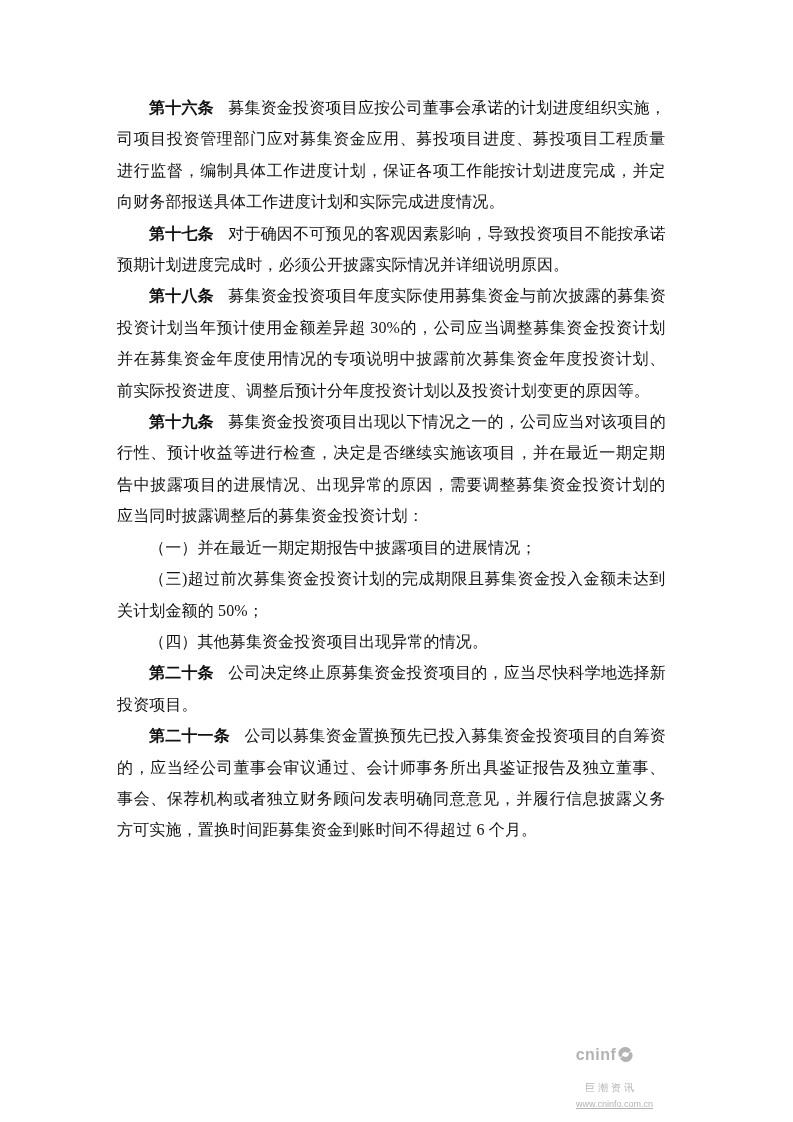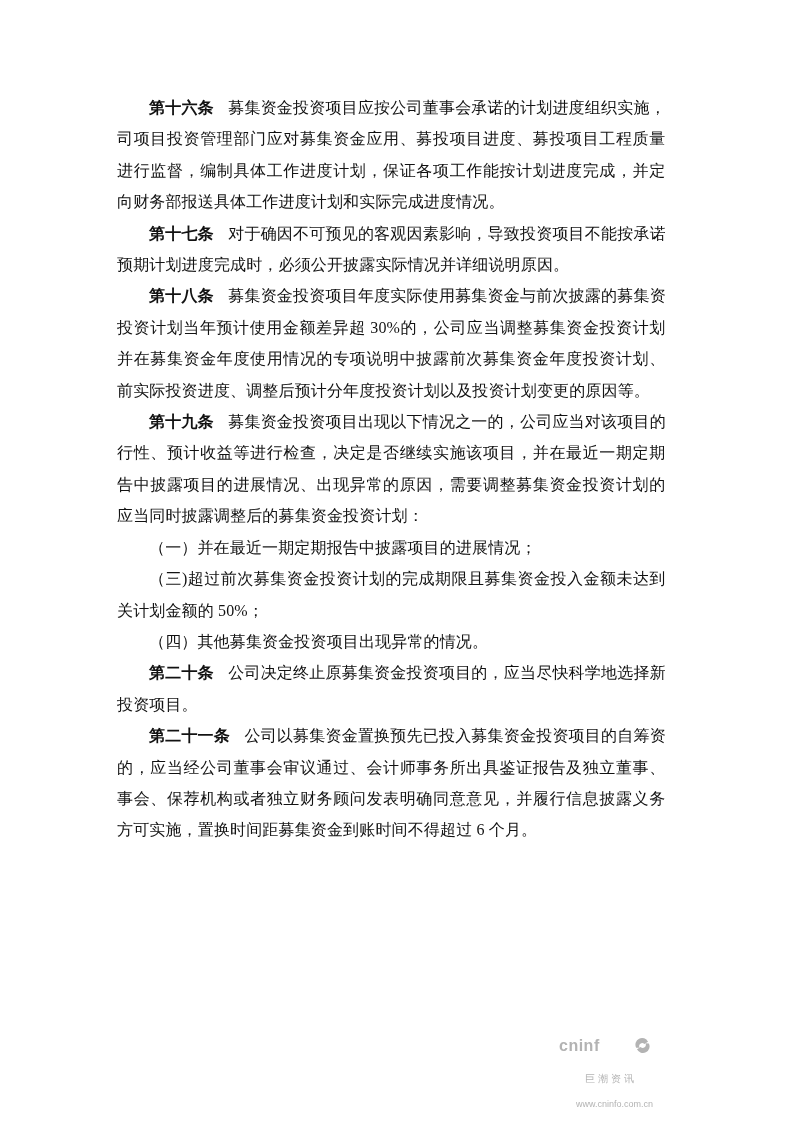--- a/index.html
+++ b/index.html
@@ -44,42 +44,43 @@
     bottom: 12px;
     width: 100px;
     text-align: right;
     color: #b3b3b3;
     font-family: "Liberation Sans", "DejaVu Sans", sans-serif;
     line-height: 1.1;
   }
   .logo-top {
     display: flex;
     align-items: center;
-    justify-content: space-between;
+    justify-content: center;
     gap: 1px;
     padding-right: 8px;
   }
   .logo-text {
     font-size: 16px;
     font-weight: bold;
     letter-spacing: 0.5px;
   }
   .logo-swirl {
     display: inline-block;
   }
   .logo-sub {
     font-size: 10px;
     letter-spacing: 3px;
     margin-top: 19px;
     padding-right: 22px;
   }
   .logo-url {
     font-size: 9px;
-    margin-top: 16px;
+    margin-top: 7px;
     padding-right: 6px;
+    text-decoration: underline;
   }
 </style>
 </head>
 <body>
 
 <div class="page">
   <div class="doc-body">
       <p class="para"><span class="article-label">第十六条</span><span class="para-text">募集资金投资项目应按公司董事会承诺的计划进度组织实施，公司项目投资管理部门应对募集资金应用、募投项目进度、募投项目工程质量等进行监督，编制具体工作进度计划，保证各项工作能按计划进度完成，并定期向财务部报送具体工作进度计划和实际完成进度情况。</span></p>
       <p class="para"><span class="article-label">第十七条</span><span class="para-text">对于确因不可预见的客观因素影响，导致投资项目不能按承诺的预期计划进度完成时，必须公开披露实际情况并详细说明原因。</span></p>
       <p class="para"><span class="article-label">第十八条</span><span class="para-text">募集资金投资项目年度实际使用募集资金与前次披露的募集资金投资计划当年预计使用金额差异超 30%的，公司应当调整募集资金投资计划，并在募集资金年度使用情况的专项说明中披露前次募集资金年度投资计划、目前实际投资进度、调整后预计分年度投资计划以及投资计划变更的原因等。</span></p>

